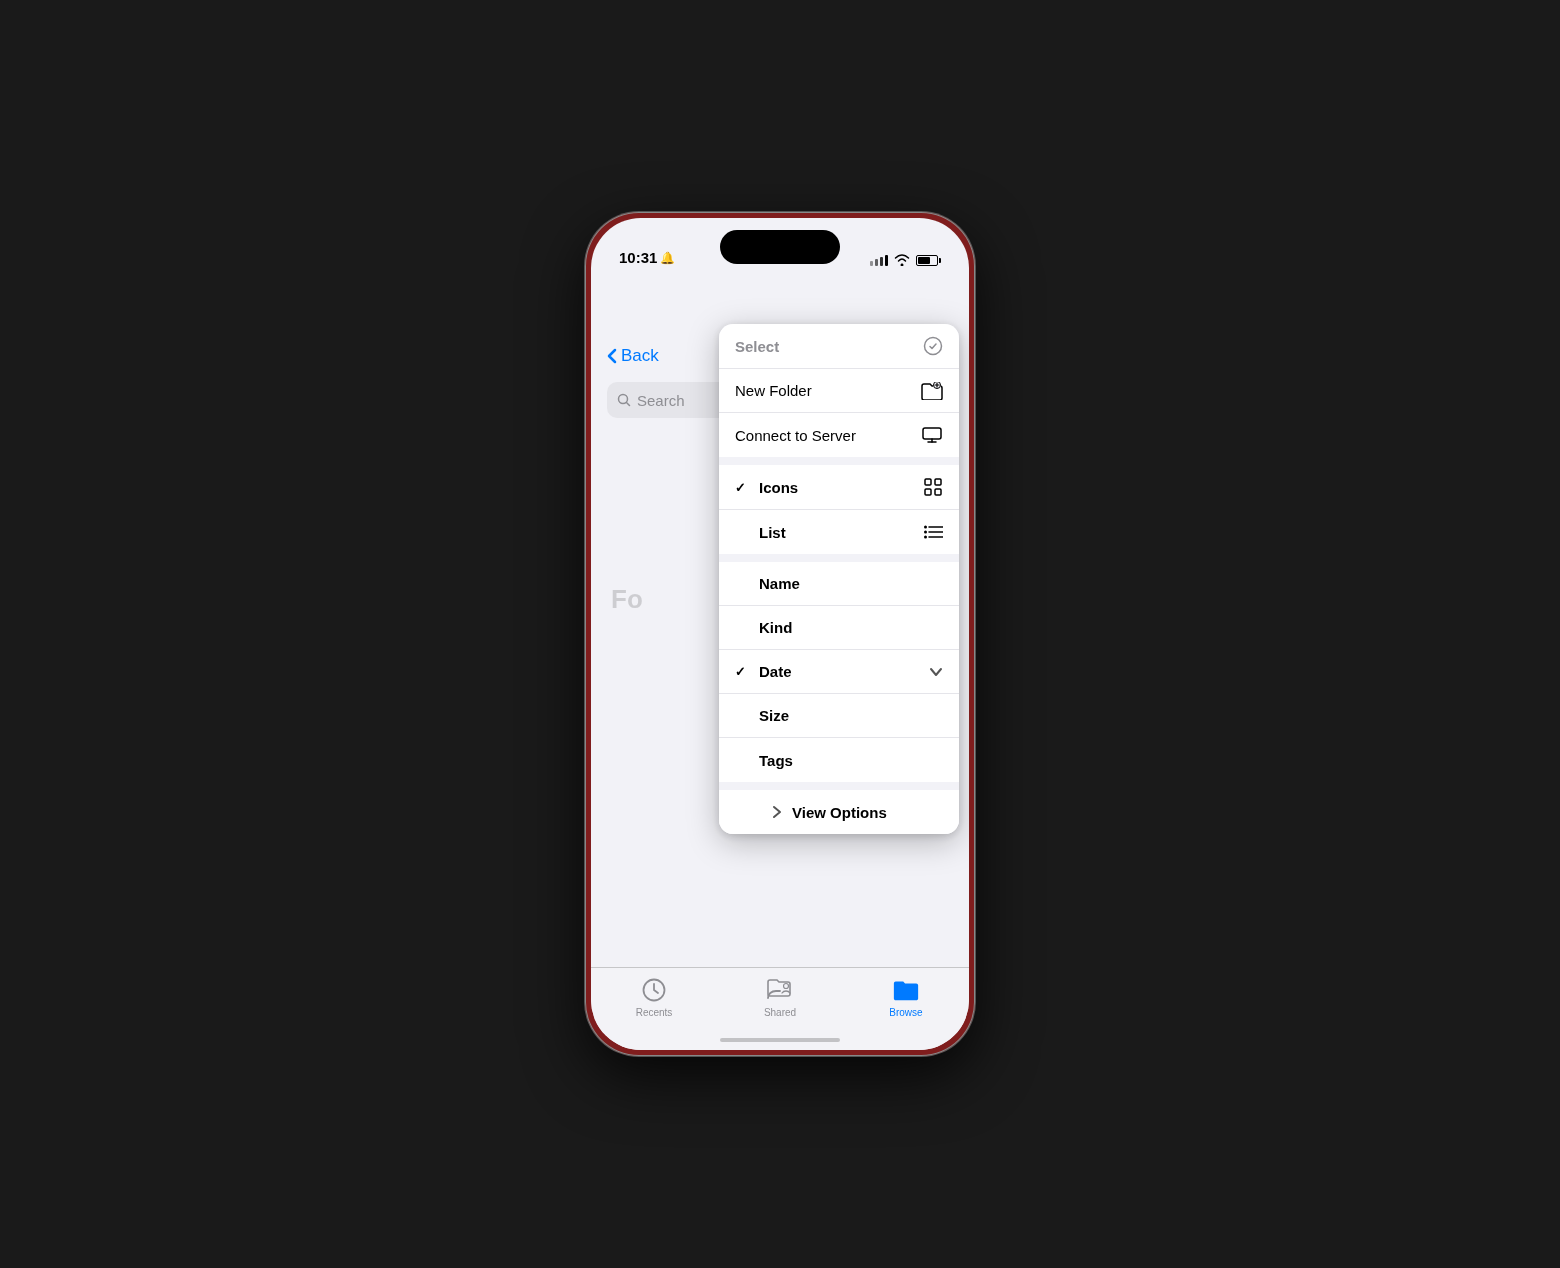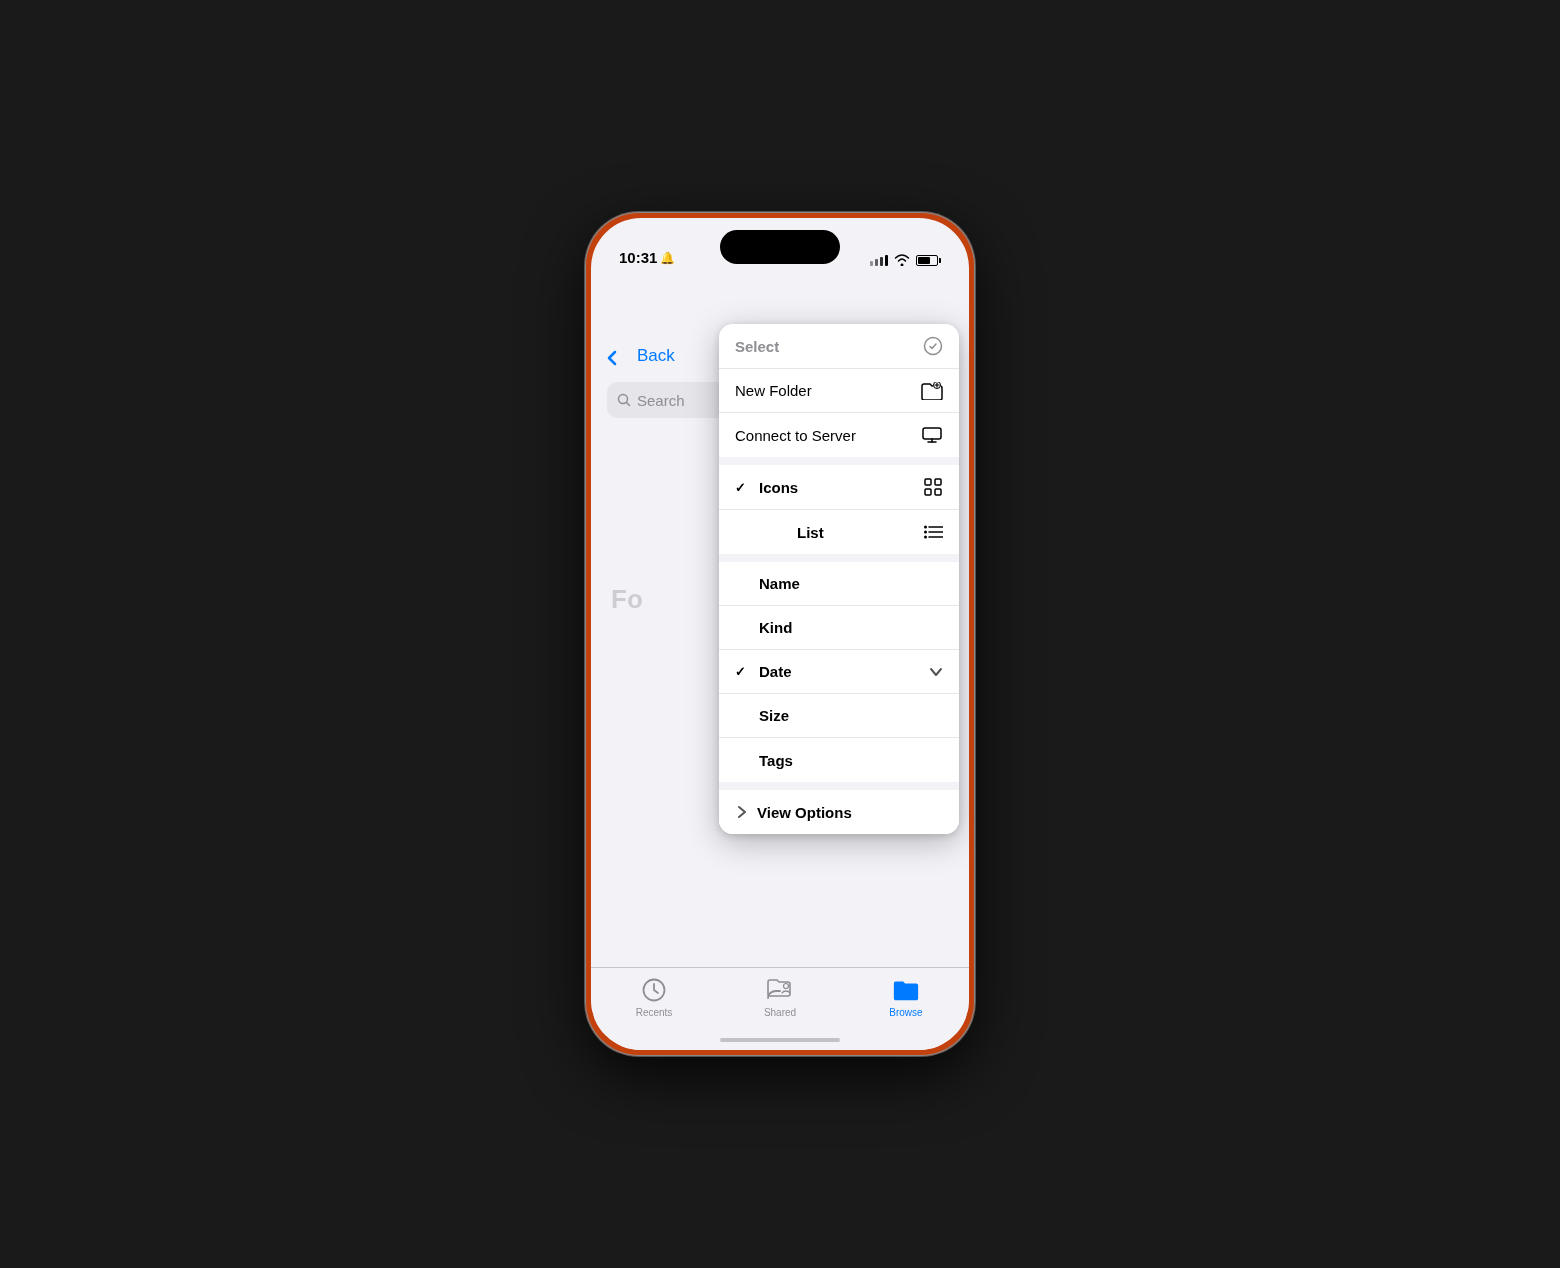--- a/index.html
+++ b/index.html
@@ -7,21 +7,21 @@
       background: #1a1a1a;
       display: flex;
       justify-content: center;
       align-items: center;
       min-height: 100vh;
       font-family: -apple-system, BlinkMacSystemFont, 'SF Pro Display', 'Helvetica Neue', sans-serif;
     }
     .phone-outer {
       width: 390px;
       height: 844px;
-      background: #c2410c;
+      background: #7f1d1d;
       border-radius: 54px;
       padding: 6px;
       box-shadow: 0 0 0 1px #555, 0 20px 60px rgba(0,0,0,0.8), inset 0 0 0 1px #888;
       position: relative;
     }
     .phone-inner {
       width: 100%;
       height: 100%;
       background: #f2f2f7;
       border-radius: 50px;
@@ -75,22 +75,22 @@
       height: 52px;
       background: #f2f2f7;
       display: flex;
       align-items: center;
       justify-content: space-between;
       padding: 0 16px;
       z-index: 40;
     }
     .nav-back {
       display: flex;
-      align-items: flex-end;
-      gap: 20px;
+      align-items: center;
+      gap: 4px;
       color: #007aff;
       font-size: 17px;
       cursor: pointer;
     }
     .nav-title {
       display: flex;
       align-items: center;
       gap: 6px;
       font-size: 17px;
       font-weight: 600;
@@ -412,21 +412,21 @@
                 <span style="font-size:13px;color:#000;width:16px;">✓</span>
                 <span class="menu-item-label">Icons</span>
               </div>
               <svg width="20" height="20" viewBox="0 0 20 20" fill="none">
                 <rect x="2" y="2" width="6" height="6" rx="1" stroke="#000" stroke-width="1.5"></rect>
                 <rect x="12" y="2" width="6" height="6" rx="1" stroke="#000" stroke-width="1.5"></rect>
                 <rect x="2" y="12" width="6" height="6" rx="1" stroke="#000" stroke-width="1.5"></rect>
                 <rect x="12" y="12" width="6" height="6" rx="1" stroke="#000" stroke-width="1.5"></rect>
               </svg>
             </div>
-            <div class="menu-item" style="border-bottom:none;margin-left:38px;">
+            <div class="menu-item" style="border-bottom:none;">
               <div class="menu-item-left">
                 <span style="font-size:13px;color:#000;width:16px;"></span>
                 <span class="menu-item-label">List</span>
               </div>
               <svg width="20" height="16" viewBox="0 0 20 16" fill="none">
                 <circle cx="2.5" cy="3" r="1.5" fill="#000"></circle>
                 <line x1="6" y1="3" x2="20" y2="3" stroke="#000" stroke-width="1.5" stroke-linecap="round"></line>
                 <circle cx="2.5" cy="8" r="1.5" fill="#000"></circle>
                 <line x1="6" y1="8" x2="20" y2="8" stroke="#000" stroke-width="1.5" stroke-linecap="round"></line>
                 <circle cx="2.5" cy="13" r="1.5" fill="#000"></circle>
@@ -465,21 +465,21 @@
             </div>
             <div class="menu-item" style="border-bottom:none;">
               <div class="menu-item-left">
                 <span style="width:16px;"></span>
                 <span class="menu-item-label">Tags</span>
               </div>
             </div>
           </div>
 
           <div class="menu-group" style="margin-bottom:0;">
-            <div class="menu-item" style="border-bottom:none;">
+            <div class="menu-item" style="border-bottom:none;margin-left:35px;">
               <div class="menu-item-left">
                 <svg width="14" height="14" viewBox="0 0 14 14" fill="none">
                   <path d="M4 2L10 7L4 12" stroke="#555" stroke-width="2" stroke-linecap="round" stroke-linejoin="round"></path>
                 </svg>
                 <span class="menu-item-label">View Options</span>
               </div>
             </div>
           </div>
 
         </div>

